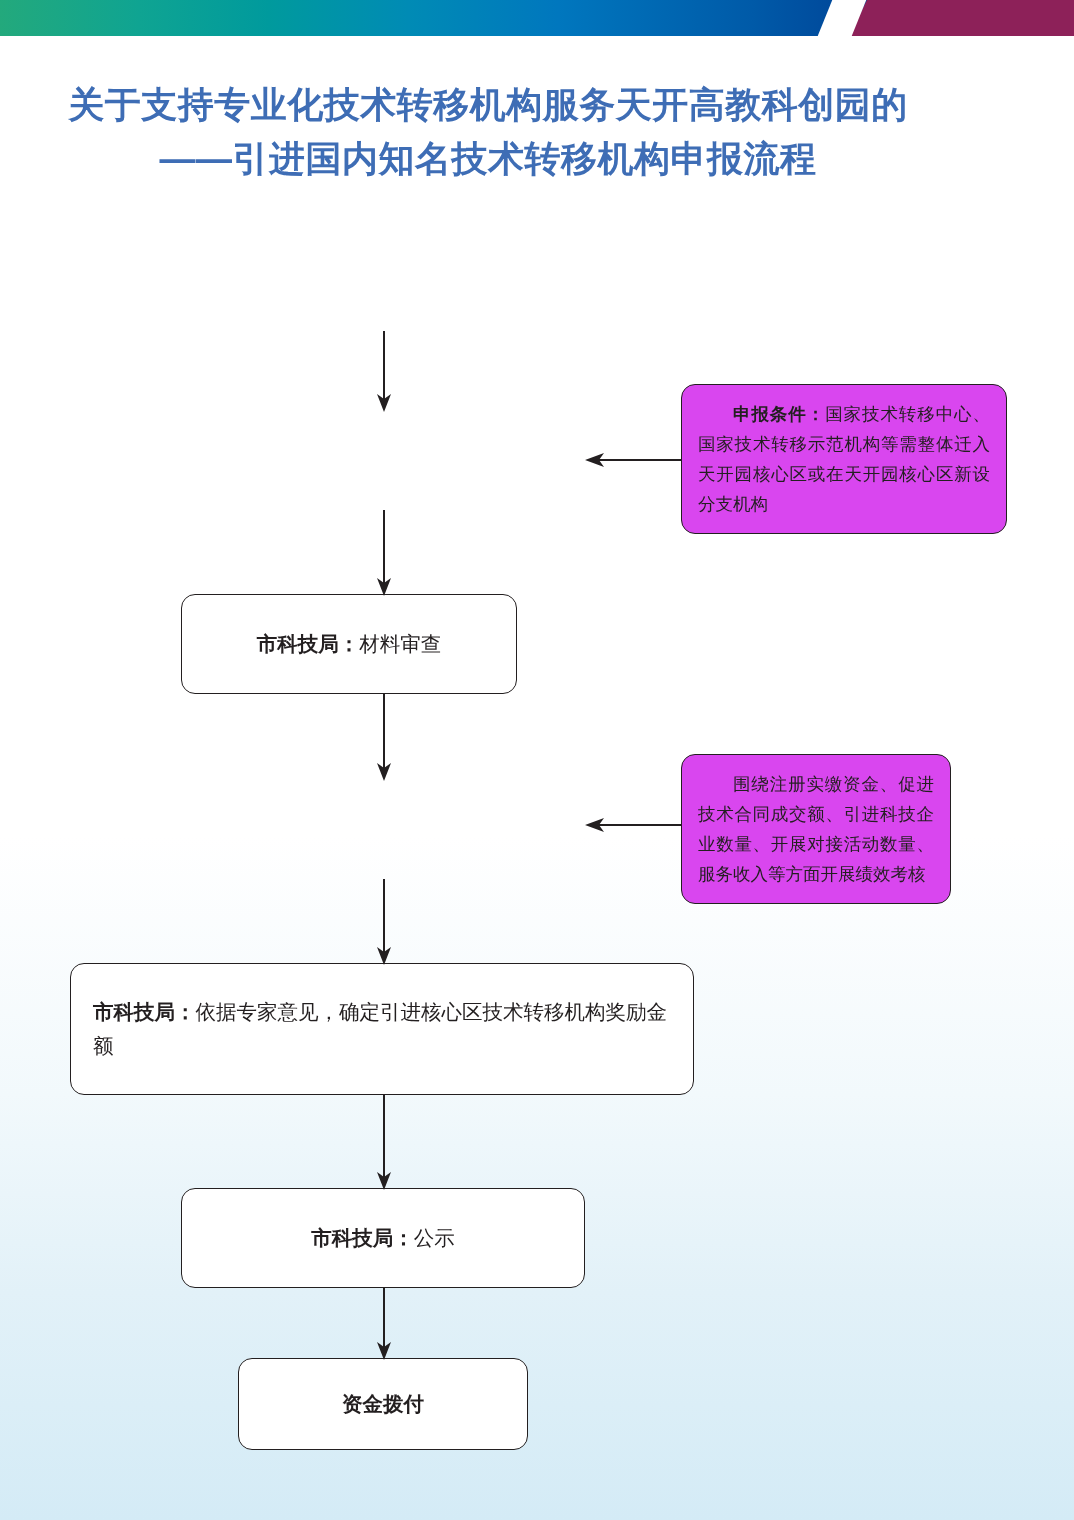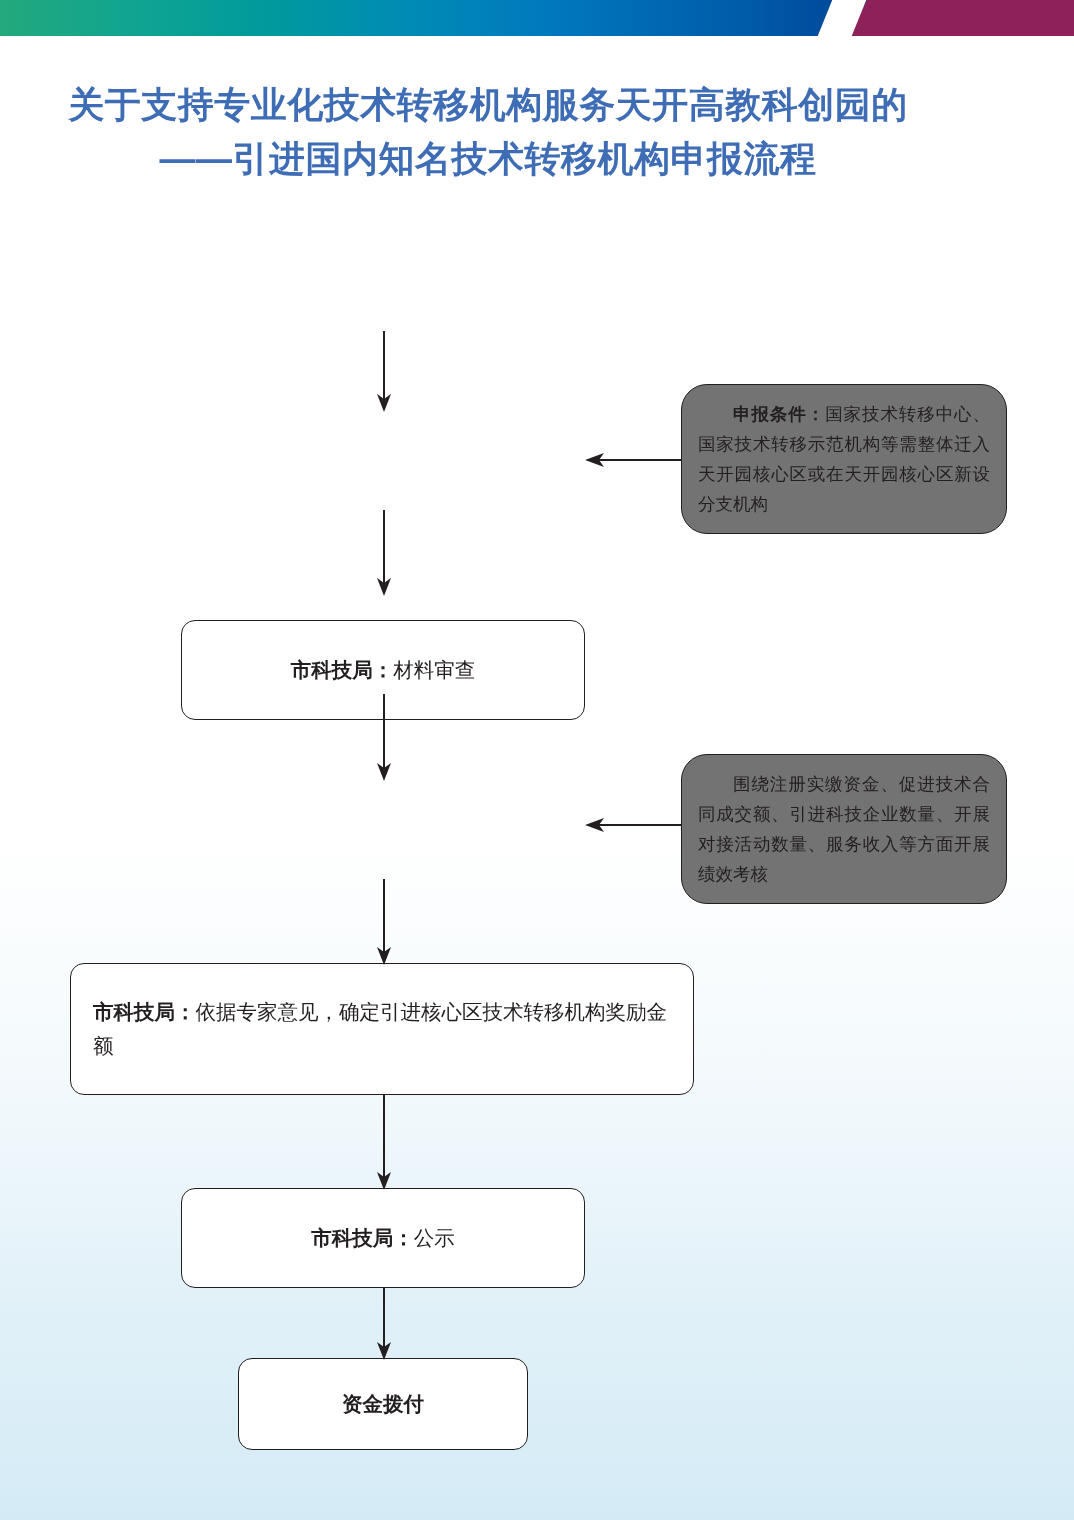--- a/index.html
+++ b/index.html
@@ -109,22 +109,22 @@
   .node .lead {
     font-weight: bold;
   }
   .node.allbold .node-text { font-weight: bold; }
 
   
   .note {
     position: absolute;
     box-sizing: border-box;
     border: 1.6px solid #231f20;
-    border-radius: 26px;
-    background: #737373;
+    border-radius: 14px;
+    background: #d946ef;
     display: flex;
     align-items: center;
   }
   .note .note-text {
     font-size: 17.5px;
     line-height: 30px;
     color: #231f20;
     padding: 0 16px;
     text-align: justify;
     text-indent: 2em;
@@ -162,28 +162,28 @@
 <div class="flow">
 
 
 
   <div class="note" style="left:681px; top:384px; width:326px; height:150px;">
     <div class="note-text">
       <span class="lead">申报条件：</span><span>国家技术转移中心、国家技术转移示范机构等需整体迁入天开园核心区或在天开园核心区新设分支机构</span>
     </div>
   </div>
 
-  <div class="node center" style="left:181px; top:620px; width:404px; height:100px;">
+  <div class="node center" style="left:181px; top:594px; width:336px; height:100px;">
     <div class="node-text">
       <span class="lead">市科技局：</span><span>材料审查</span>
     </div>
   </div>
 
 
-  <div class="note" style="left:681px; top:754px; width:326px; height:150px;">
+  <div class="note" style="left:681px; top:754px; width:270px; height:150px;">
     <div class="note-text">
       <span class="lead"></span><span>围绕注册实缴资金、促进技术合同成交额、引进科技企业数量、开展对接活动数量、服务收入等方面开展绩效考核</span>
     </div>
   </div>
 
   <div class="node lefted" style="left:70px; top:963px; width:624px; height:132px;">
     <div class="node-text">
       <span class="lead">市科技局：</span><span>依据专家意见，确定引进核心区技术转移机构奖励金额</span>
     </div>
   </div>

